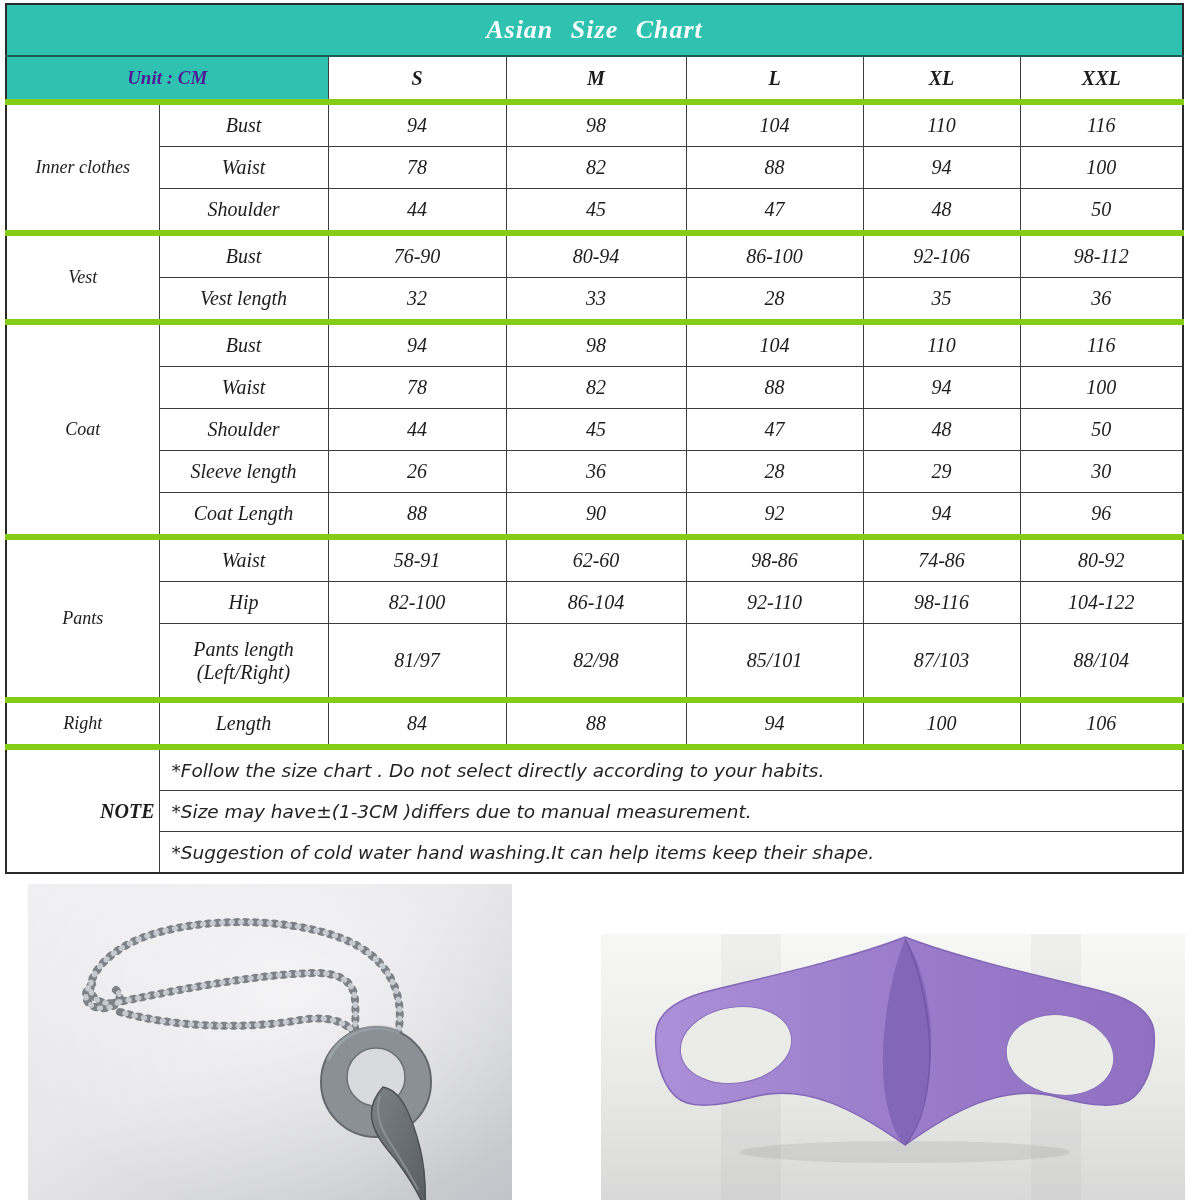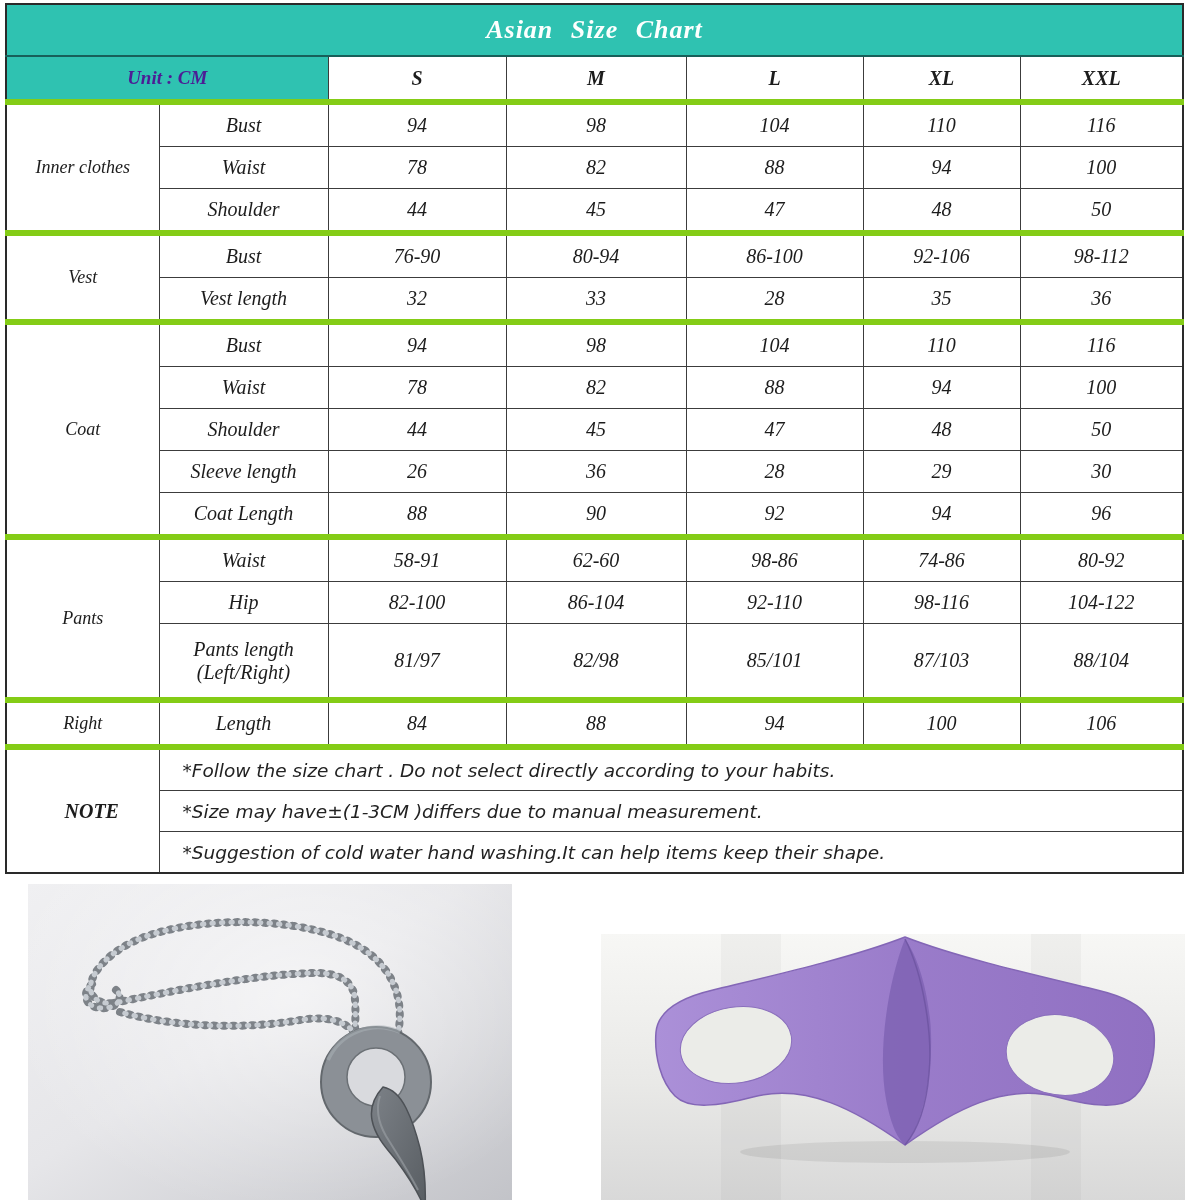--- a/index.html
+++ b/index.html
@@ -13,24 +13,24 @@
     word-spacing:10px;letter-spacing:1px;border-bottom:2px solid #17605a;}
   tr.unit-row td{height:42px;}
   td.unit{background:#2fc2b1;color:#4c1d95;font-weight:bold;font-size:19px;}
   td.sz{font-weight:600;}
   tr.r td{height:41px;}
   tr.tall td{height:73px;}
   tr.sec td{border-top:6px solid #84cc16;}
   td.cat{font-size:18px;}
   td.lbl{font-size:20px;white-space:pre-line;line-height:1.15;}
   td.val{font-size:20px;}
-  td.note-cat{font-weight:bold;text-align:center;padding-left:22px;font-size:20px;}
+  td.note-cat{font-weight:bold;text-align:right;padding-left:22px;font-size:20px;}
   tr.note-row td{height:40px;}
   td.note{font-family:"DejaVu Sans", sans-serif;font-style:italic;text-align:left;
-    font-size:18.5px;padding-left:23px;color:#222;}
+    font-size:18.5px;padding-left:12px;color:#222;}
   
   .photos{position:relative;width:1200px;height:378px;}
   .photo{position:absolute;display:block;}
   #photo-left{left:28px;top:10px;}
   #photo-right{left:601px;top:60px;}
 </style>
 </head>
 <body>
 
 <table class="size-chart">

